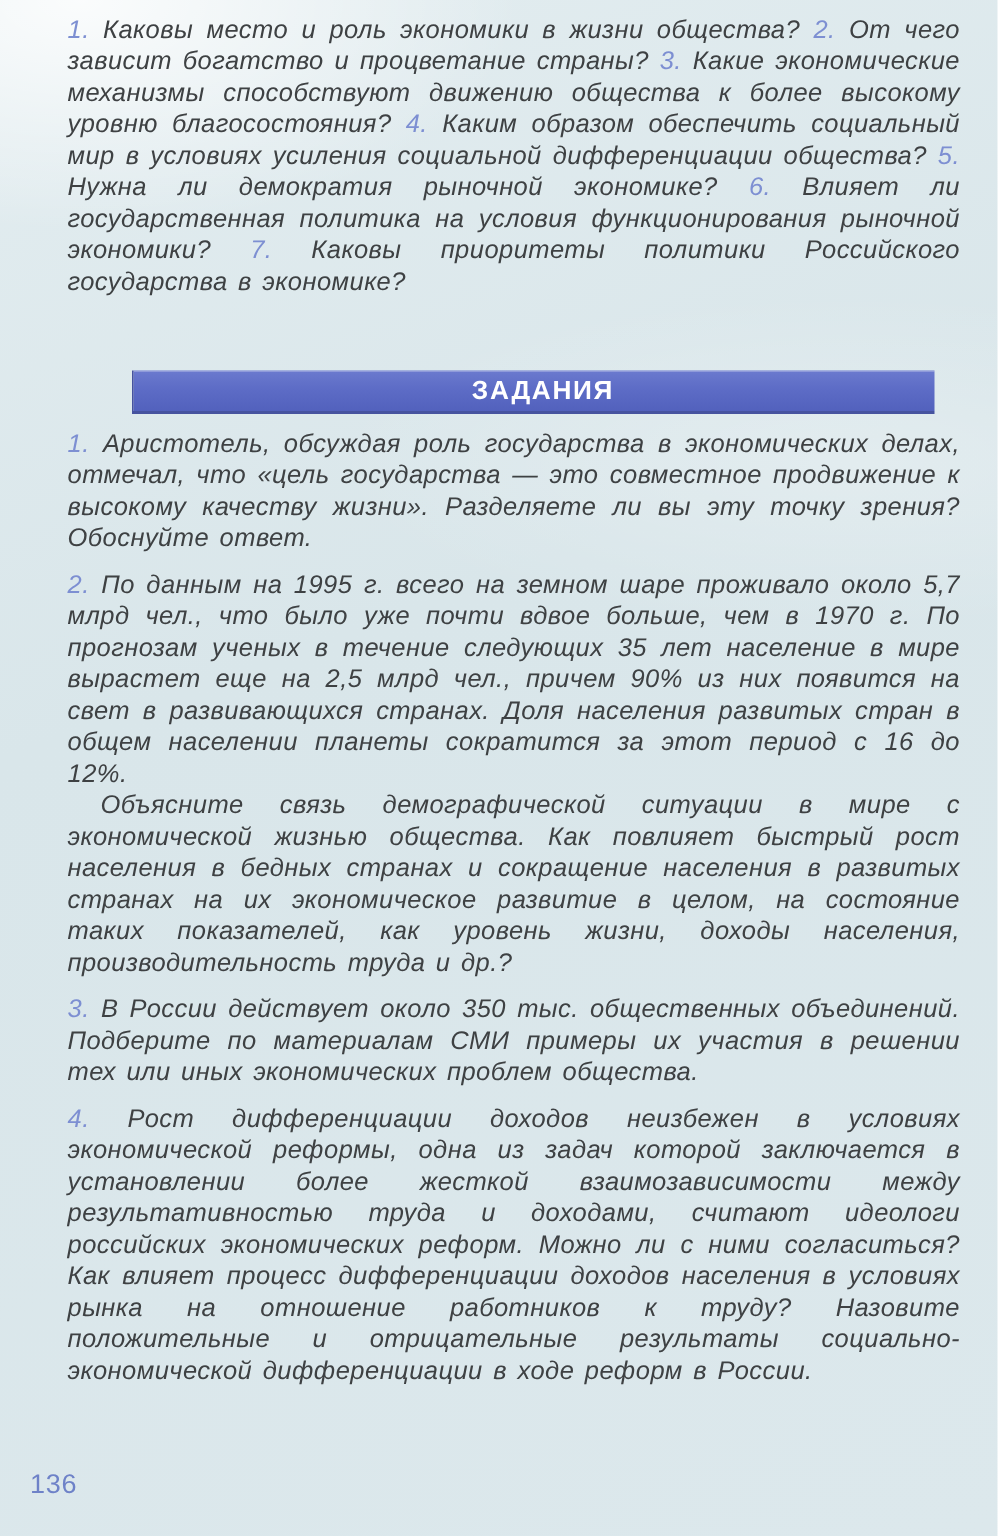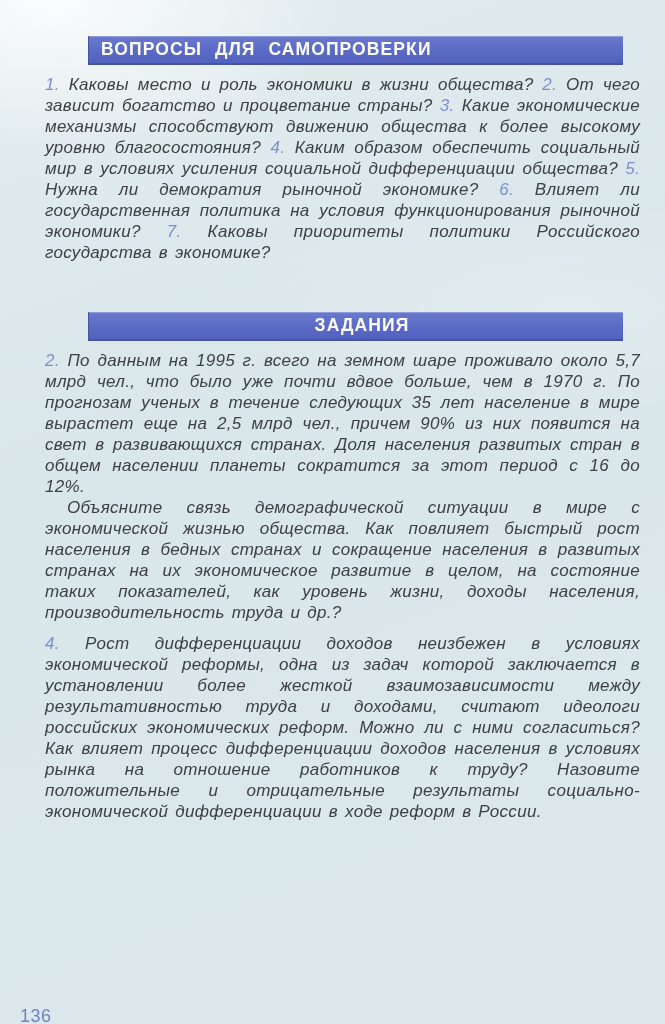--- a/index.html
+++ b/index.html
@@ -83,34 +83,37 @@
     font-size: 18px;
     letter-spacing: 0.5px;
   }
 </style>
 </head>
 <body>
 
 <div class="page">
   <div class="content">
 
-    <div class="banner banner-questions">
-      <span class="banner-title">ВОПРОСЫ ДЛЯ САМОПРОВЕРКИ</span>
-    </div>
 
     <p class="bodytext questions-flow" id="questions-flow"><span class="item-num">1. </span><span>Каковы место и роль экономики в жизни общества? </span><span class="item-num">2. </span><span>От чего зависит богатство и процветание страны? </span><span class="item-num">3. </span><span>Какие экономические механизмы способствуют движению общества к более высокому уровню благосостояния? </span><span class="item-num">4. </span><span>Каким образом обеспечить социальный мир в условиях усиления социальной дифференциации общества? </span><span class="item-num">5. </span><span>Нужна ли демократия рыночной экономике? </span><span class="item-num">6. </span><span>Влияет ли государственная политика на условия функционирования рыночной экономики? </span><span class="item-num">7. </span><span>Каковы приоритеты политики Российского государства в экономике?</span></p>
 
     <div class="banner banner-tasks">
       <span class="banner-title">ЗАДАНИЯ</span>
     </div>
 
     <div class="bodytext tasks-list" id="tasks-list">
         <div class="task">
+          <p><span class="item-num">1. </span><span>Аристотель, обсуждая роль государства в экономических делах, отмечал, что «цель государства — это совместное продвижение к высокому качеству жизни». Разделяете ли вы эту точку зрения? Обоснуйте ответ.</span></p>
+        </div>
+        <div class="task">
           <p><span class="item-num">2. </span><span>По данным на 1995 г. всего на земном шаре проживало около 5,7 млрд чел., что было уже почти вдвое больше, чем в 1970 г. По прогнозам ученых в течение следующих 35 лет население в мире вырастет еще на 2,5 млрд чел., причем 90% из них появится на свет в развивающихся странах. Доля населения развитых стран в общем населении планеты сократится за этот период с 16 до 12%.</span></p>
           <p class="cont"><span>Объясните связь демографической ситуации в мире с экономической жизнью общества. Как повлияет быстрый рост населения в бедных странах и сокращение населения в развитых странах на их экономическое развитие в целом, на состояние таких показателей, как уровень жизни, доходы населения, производительность труда и др.?</span></p>
+        </div>
+        <div class="task">
+          <p><span class="item-num">3. </span><span>В России действует около 350 тыс. общественных объединений. Подберите по материалам СМИ примеры их участия в решении тех или иных экономических проблем общества.</span></p>
         </div>
         <div class="task">
           <p><span class="item-num">4. </span><span>Рост дифференциации доходов неизбежен в условиях экономической реформы, одна из задач которой заключается в установлении более жесткой взаимозависимости между результативностью труда и доходами, считают идеологи российских экономических реформ. Можно ли с ними согласиться? Как влияет процесс дифференциации доходов населения в условиях рынка на отношение работников к труду? Назовите положительные и отрицательные результаты социально-экономической дифференциации в ходе реформ в России.</span></p>
         </div>
       </div>
 
   </div>
 
   <div class="page-number">136</div>
 </div>

